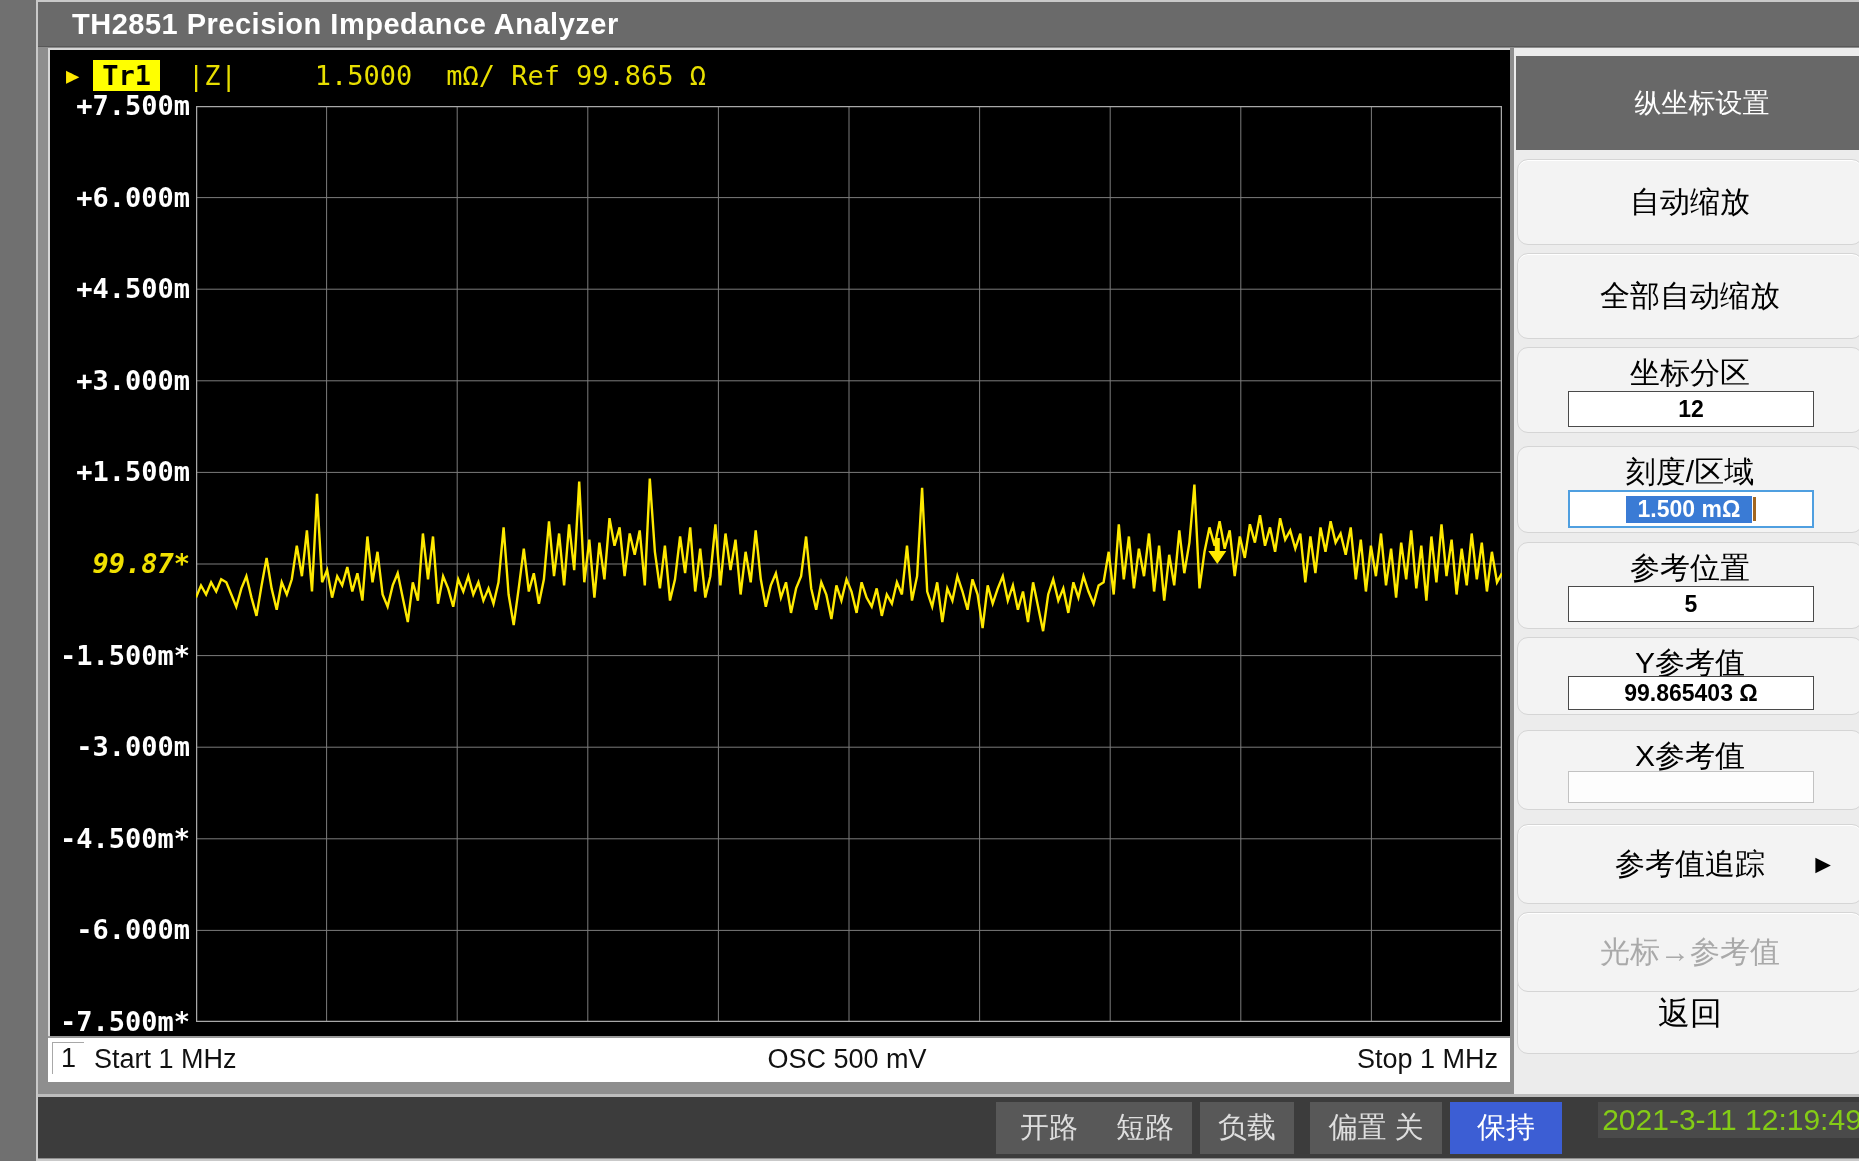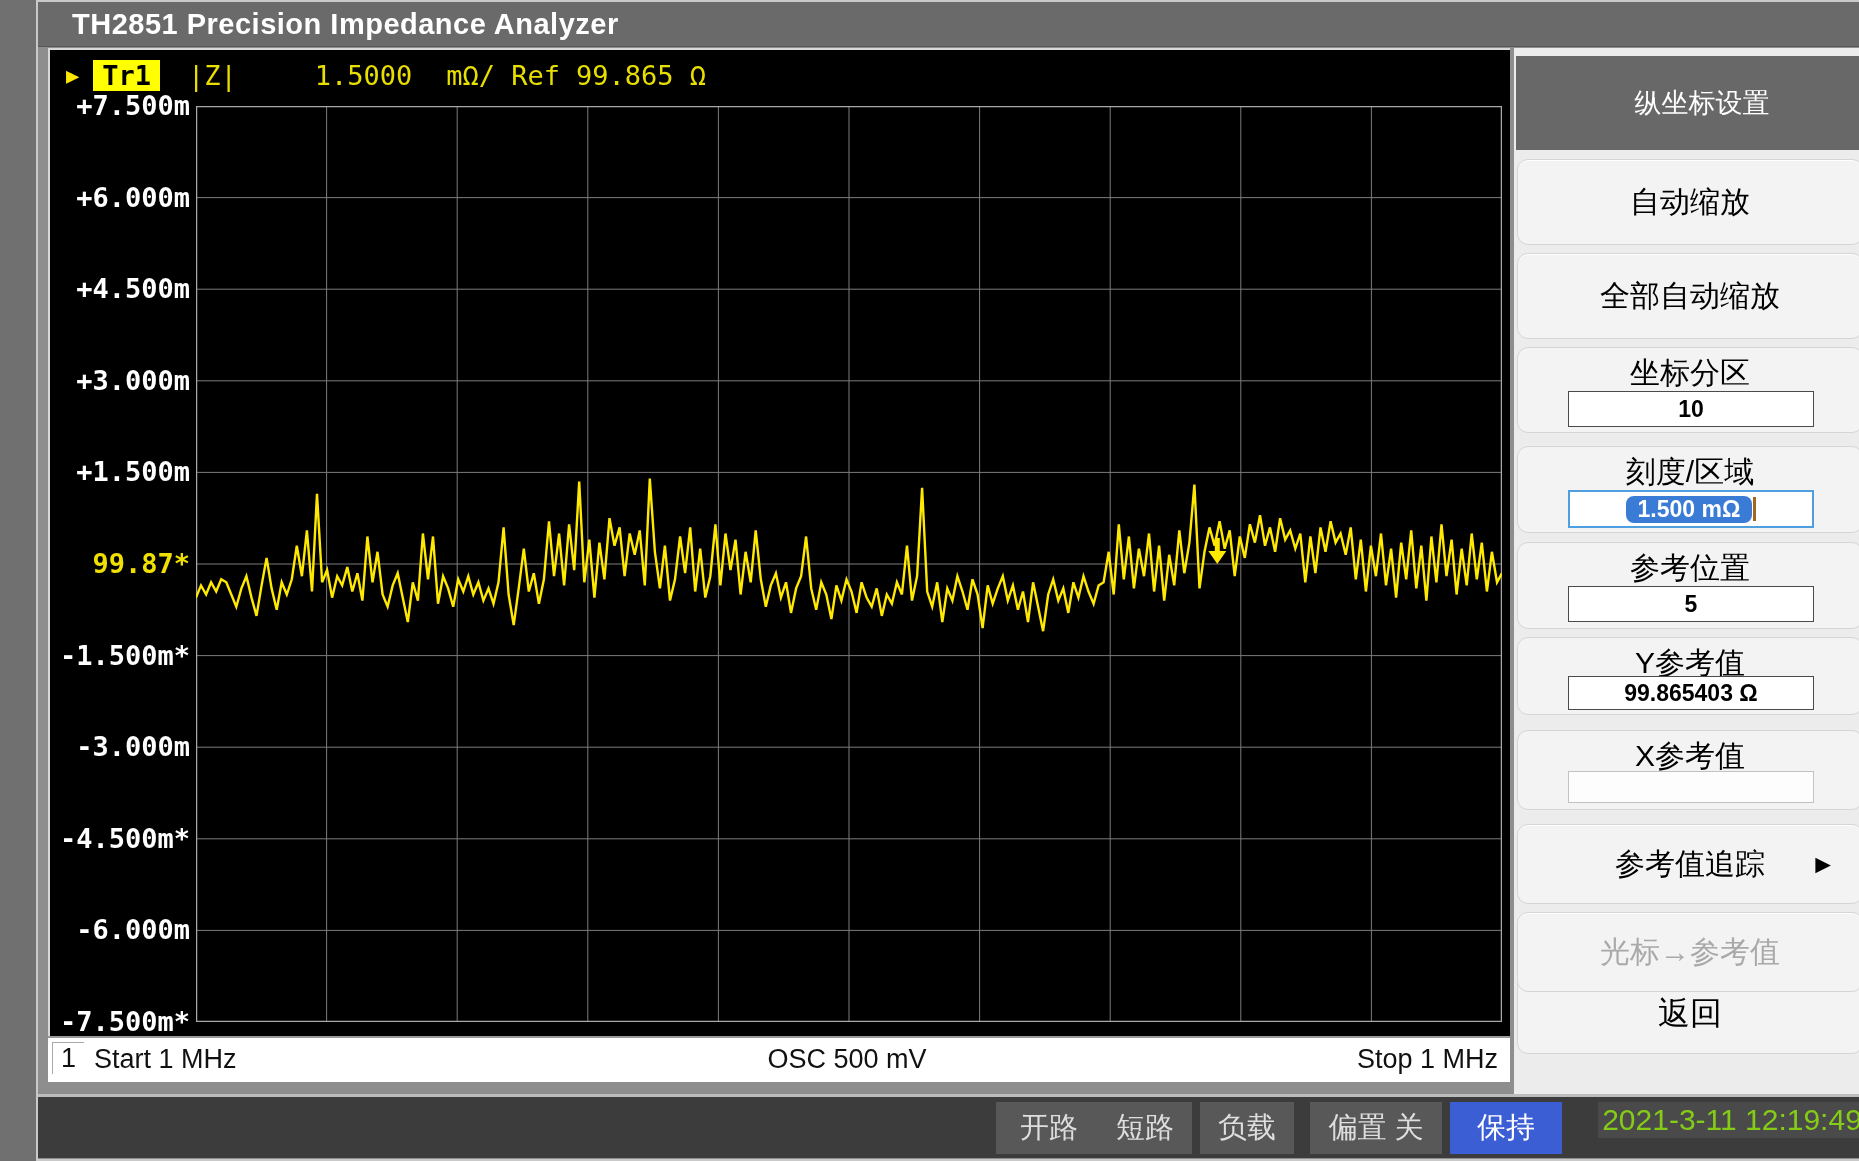--- a/index.html
+++ b/index.html
@@ -40,21 +40,21 @@
           border-radius:11px;box-sizing:border-box;display:flex;align-items:center;justify-content:center;
           font-size:30px;color:#000;box-shadow:0 1px 0 #ffffff inset;}
   .sb-group{position:absolute;left:3px;width:346px;background:#f3f3f3;border:1px solid #d5d5d5;
             border-radius:11px;box-sizing:border-box;text-align:center;}
   .sb-group .g-label{font-size:30px;color:#000;margin-top:5px;}
   .g-input{position:absolute;left:50px;width:246px;height:36px;background:#fff;border:1px solid #4a4a4a;
            box-sizing:border-box;font-size:23px;font-weight:bold;color:#000;display:flex;
            align-items:center;justify-content:center;}
   .g-input.focused{border:2px solid #4f9fe0;height:38px;}
   .g-input.empty{border:1px solid #c2c2c2;background:#fdfdfd;}
-  .sel{background:#3a7bd5;color:#fff;padding:0 12px;border-radius:8px;}
+  .sel{background:#3a7bd5;color:#fff;padding:0 12px;}
   .caret{display:inline-block;width:3px;height:24px;background:#a3661f;margin-left:1px;}
   .sb-btn .side-arrow{position:absolute;right:26px;font-size:26px;color:#000;}
   .sb-btn.disabled{color:#a9a9a9;}
   
   .scrollbar{position:absolute;left:354px;top:108px;width:23px;height:860px;background:#f7f7f7;
              border-left:1px solid #e0e0e0;}
   .sb-chevron{position:absolute;left:2px;width:18px;height:14px;}
   .sb-chevron svg{display:block;}
   .sb-thumb{position:absolute;left:1px;top:22px;width:21px;height:580px;background:#c9c9c9;}
   
@@ -84,21 +84,21 @@
       <span class="tr-unit">mΩ/</span>
       <span class="tr-reflabel">Ref</span>
       <span class="tr-refvalue">99.865 Ω</span>
     </div>
     <div id="ylabels">
         <div class="ylabel" style="top: 41px; left: 2px;">+7.500m</div>
         <div class="ylabel" style="top: 132.6px; left: 2px;">+6.000m</div>
         <div class="ylabel" style="top: 224.2px; left: 2px;">+4.500m</div>
         <div class="ylabel" style="top: 315.8px; left: 2px;">+3.000m</div>
         <div class="ylabel" style="top: 407.4px; left: 2px;">+1.500m</div>
-        <div class="ylabel" style="top: 499px; left: 2px; color: rgb(240, 224, 0);">99.87*</div>
+        <div class="ylabel" style="top: 499px; left: 2px; color: rgb(240, 224, 0); font-style: italic;">99.87*</div>
         <div class="ylabel" style="top: 590.6px; left: 2px;">-1.500m*</div>
         <div class="ylabel" style="top: 682.2px; left: 2px;">-3.000m</div>
         <div class="ylabel" style="top: 773.8px; left: 2px;">-4.500m*</div>
         <div class="ylabel" style="top: 865.4px; left: 2px;">-6.000m</div>
         <div class="ylabel" style="top: 957px; left: 2px;">-7.500m*</div>
       </div>
     <svg id="chart-svg" width="1306" height="916">
         <line x1="0.0" y1="0" x2="0.0" y2="916" stroke="#7c7c7c" stroke-width="1"></line>
         <line x1="130.6" y1="0" x2="130.6" y2="916" stroke="#7c7c7c" stroke-width="1"></line>
         <line x1="261.2" y1="0" x2="261.2" y2="916" stroke="#7c7c7c" stroke-width="1"></line>
@@ -135,21 +135,21 @@
   </div>
 
   <div class="sidebar">
     <div class="sb-header">纵坐标设置</div>
 
     <div class="sb-btn" style="top:111px;height:86px;">自动缩放</div>
     <div class="sb-btn" style="top:205px;height:86px;">全部自动缩放</div>
 
     <div class="sb-group" style="top:299px;height:86px;">
       <div class="g-label">坐标分区</div>
-      <div class="g-input" style="top:43px;">10</div>
+      <div class="g-input" style="top:43px;">12</div>
     </div>
 
     <div class="sb-group" style="top:398px;height:87px;">
       <div class="g-label">刻度/区域</div>
       <div class="g-input focused" style="top:43px;">
         <span class="sel">1.500 mΩ</span>
           <span class="caret"></span>
       </div>
     </div>
 

